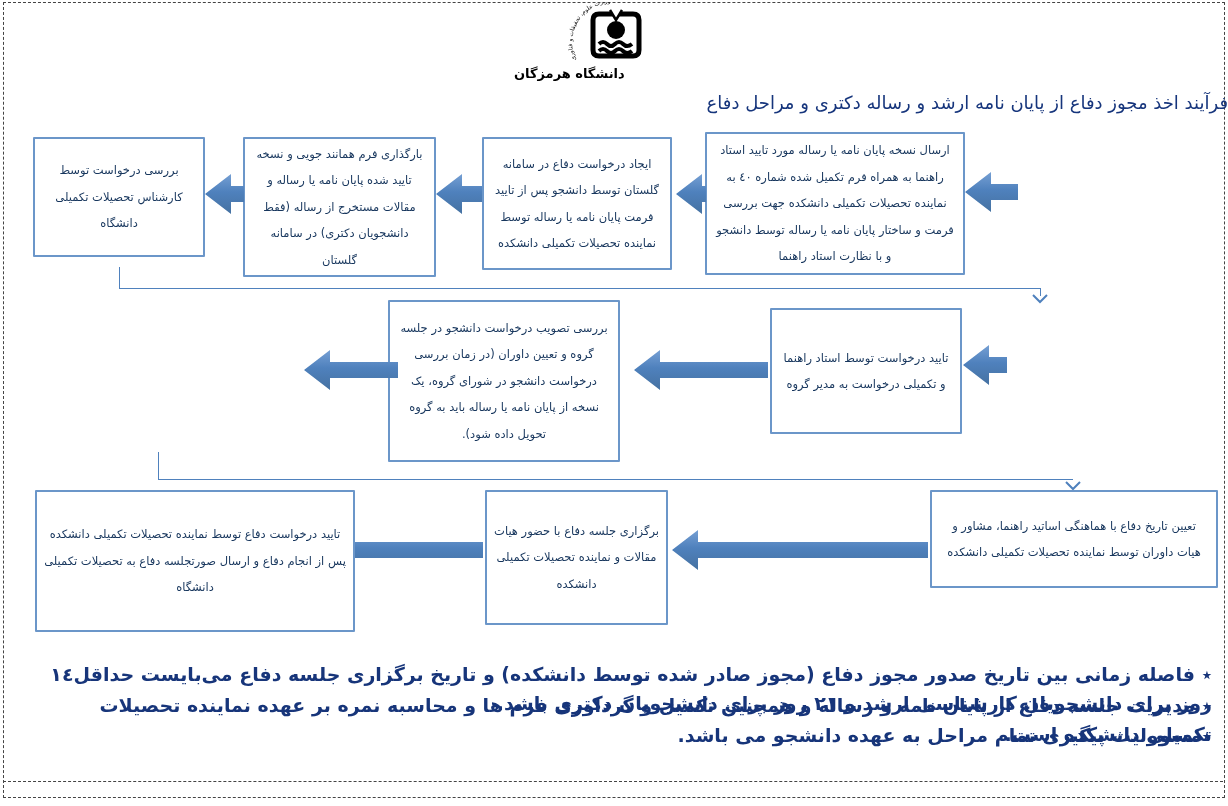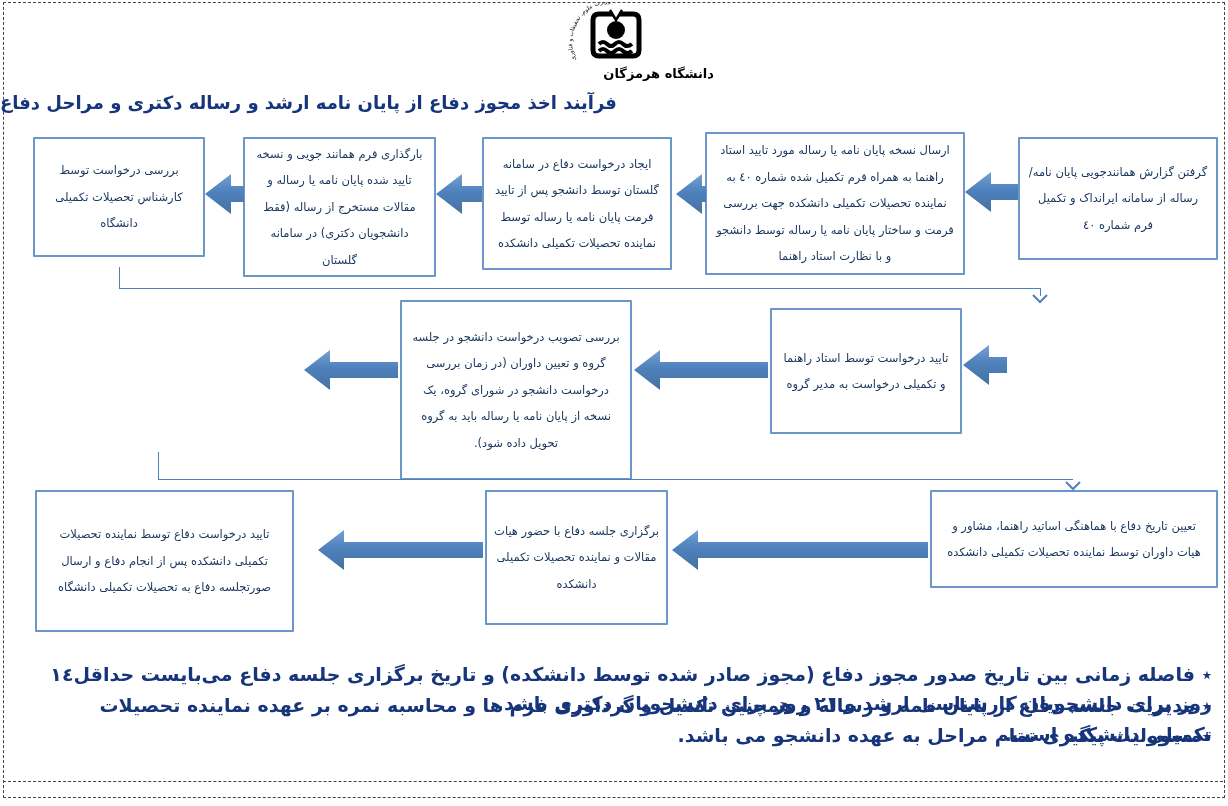--- a/index.html
+++ b/index.html
@@ -11,26 +11,26 @@
     position:absolute;left:3px;top:2px;width:1220px;height:794px;
     border:1px dashed #444;pointer-events:none;
   }
   #bottom-dashed{
     position:absolute;left:3px;top:781px;width:1220px;height:0;
     border-top:1px dashed #444;
   }
   
   #logo{position:absolute;left:566px;top:2px;width:96px;height:66px;}
   #university-name{
-    position:absolute;left:514px;top:66px;width:200px;text-align:right;
+    position:absolute;left:514px;top:66px;width:200px;text-align:left;
     font-size:13px;font-weight:bold;color:#000;direction:rtl;
   }
   #page-title{
-    position:absolute;left:0;top:92px;width:1228px;text-align:left;
-    font-size:18px;font-weight:bold;color:#16357c;direction:rtl;
+    position:absolute;left:0;top:92px;width:1228px;text-align:right;
+    font-size:18px;font-weight:normal;color:#16357c;direction:rtl;
   }
   
   .box{
     position:absolute;background:#fff;border:2px solid #6b96c9;border-radius:1px;
     display:flex;align-items:center;justify-content:center;
     padding:2px 7px;box-sizing:border-box;
   }
   .box span{
     direction:rtl;text-align:center;font-size:11.5px;line-height:2.3;
     color:#17365d;width:100%;
@@ -71,23 +71,20 @@
       <path d="M44,8 L50,18 L56,8" fill="#fff" stroke="#000" stroke-width="2.5"></path>
       <circle cx="50" cy="28" r="9" fill="#000"></circle>
       <path d="M33,42 q4,-4 8,0 t8,0 t8,0 t9,0" fill="none" stroke="#000" stroke-width="4"></path>
       <path d="M33,49 q4,-4 8,0 t8,0 t8,0 t9,0" fill="none" stroke="#000" stroke-width="4"></path>
     </g>
   </svg>
   <div id="university-name">دانشگاه هرمزگان</div>
 
   <div id="page-title">فرآیند اخذ مجوز دفاع از پایان نامه ارشد و رساله دکتری و مراحل دفاع</div>
 
-  <div class="box" style="left:1018px;top:137px;width:200px;height:123px">
-    <span>گرفتن گزارش همانندجویی پایان نامه/ رساله از سامانه ایرانداک و تکمیل فرم شماره ٤٠</span>
-  </div>
   <div class="arrow" style="left:965px;top:170px;width:53px"></div>
 
   <div class="box" style="left:705px;top:132px;width:260px;height:143px">
     <span>ارسال نسخه پایان نامه یا رساله مورد تایید استاد راهنما به همراه فرم تکمیل شده شماره ٤٠ به نماینده تحصیلات تکمیلی دانشکده جهت بررسی فرمت و ساختار پایان نامه یا رساله توسط دانشجو و با نظارت استاد راهنما</span>
   </div>
   <div class="arrow" style="left:676px;top:172px;width:30px"></div>
 
   <div class="box" style="left:482px;top:137px;width:190px;height:133px">
     <span>ایجاد درخواست دفاع در سامانه گلستان توسط دانشجو پس از تایید فرمت پایان نامه یا رساله توسط نماینده تحصیلات تکمیلی دانشکده</span>
   </div>
@@ -109,21 +106,21 @@
     <polyline points="1,1 8,8 15,1"></polyline>
   </svg>
 
   <div class="arrow" style="left:963px;top:343px;width:44px"></div>
 
   <div class="box" style="left:770px;top:308px;width:192px;height:126px">
     <span>تایید درخواست توسط استاد راهنما و تکمیلی درخواست به مدیر گروه</span>
   </div>
   <div class="arrow" style="left:634px;top:348px;width:134px"></div>
 
-  <div class="box" style="left:400px;top:300px;width:232px;height:180px">
+  <div class="box" style="left:388px;top:300px;width:232px;height:162px">
     <span>بررسی تصویب درخواست دانشجو در جلسه گروه و تعیین داوران (در زمان بررسی درخواست دانشجو در شورای گروه، یک نسخه از پایان نامه یا رساله باید به گروه تحویل داده شود).</span>
   </div>
   <div class="arrow" style="left:304px;top:348px;width:94px"></div>
 
 
   <div class="vline" style="left:158px;top:452px;height:27px"></div>
   <div class="hline" style="left:158px;top:479px;width:915px"></div>
   <svg class="vhead" style="left:1065px;top:481px" viewBox="0 0 16 10">
     <polyline points="1,1 8,8 15,1"></polyline>
   </svg>
@@ -131,20 +128,20 @@
   <div class="box" style="left:930px;top:490px;width:288px;height:98px">
     <span>تعیین تاریخ دفاع با هماهنگی اساتید راهنما، مشاور و هیات داوران توسط نماینده تحصیلات تکمیلی دانشکده</span>
   </div>
   <div class="arrow" style="left:672px;top:528px;width:256px"></div>
 
   <div class="box" style="left:485px;top:490px;width:183px;height:135px">
     <span>برگزاری جلسه دفاع با حضور هیات مقالات و نماینده تحصیلات تکمیلی دانشکده</span>
   </div>
   <div class="arrow" style="left:318px;top:528px;width:165px"></div>
 
-  <div class="box" style="left:35px;top:490px;width:259px;height:142px">
+  <div class="box" style="left:35px;top:490px;width:320px;height:142px">
     <span>تایید درخواست دفاع توسط نماینده تحصیلات تکمیلی دانشکده پس از انجام دفاع و ارسال صورتجلسه دفاع به تحصیلات تکمیلی دانشگاه</span>
   </div>
 
   <div class="note" style="top:660px">٭ فاصله زمانی بین تاریخ صدور مجوز دفاع (مجوز صادر شده توسط دانشکده) و تاریخ برگزاری جلسه دفاع می‌بایست حداقل١٤ روز برای دانشجویان کارشناسی ارشد و ٢١ روز برای دانشجویان دکتری باشد.</div>
   <div class="note" style="top:691px">٭ مدیریت جلسه دفاع از پایان نامه و رساله و همچنین تکمیل و گرداوری فرم ها و محاسبه نمره بر عهده نماینده تحصیلات تکمیلی دانشکده است.</div>
   <div class="note" style="top:721px">٭مسوولیت پیگیری تمام مراحل به عهده دانشجو می باشد.</div>
 </div>
 
 </body></html>

